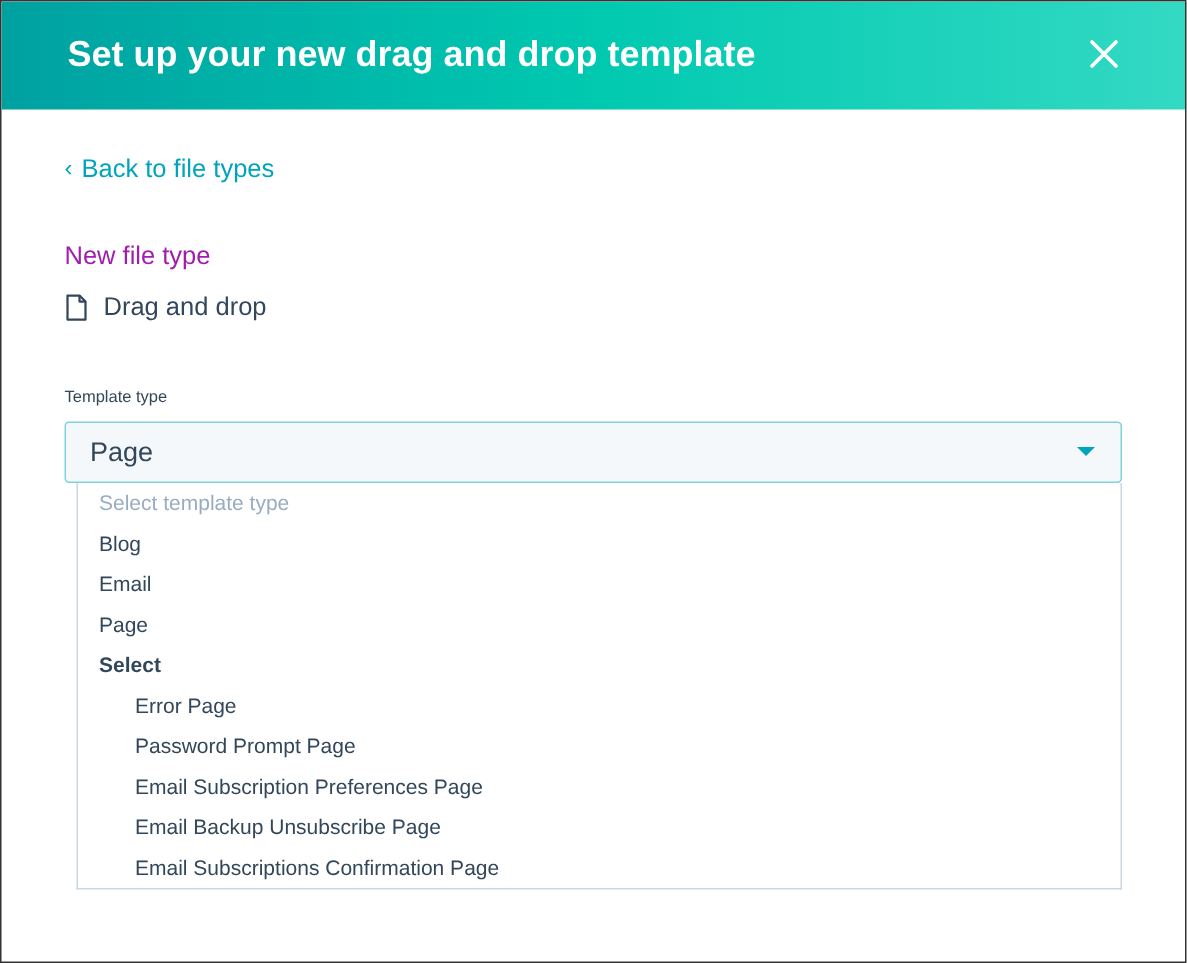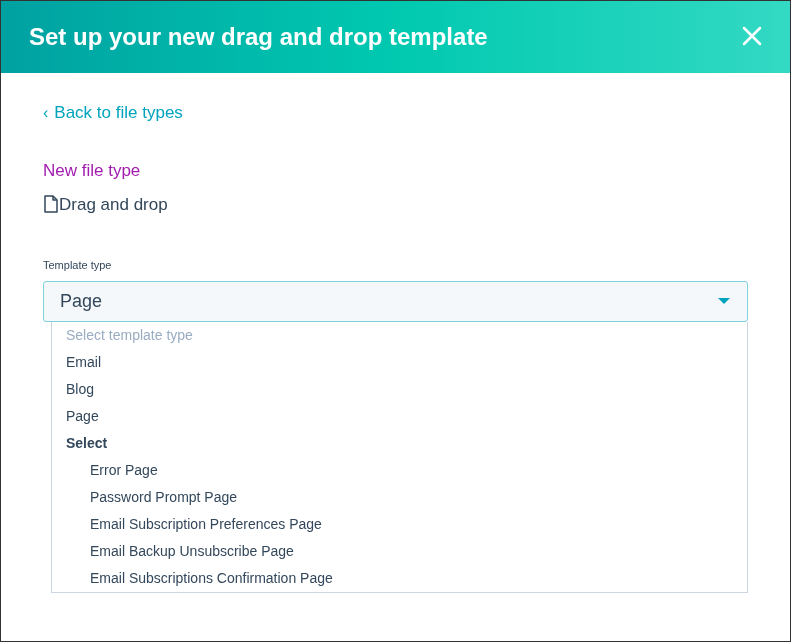--- a/index.html
+++ b/index.html
@@ -12,21 +12,21 @@
       font-family: -apple-system, BlinkMacSystemFont, "Segoe UI", Helvetica, Arial, sans-serif;
       width: 791px;
       height: 642px;
       background: #ffffff;
       border: 1px solid #333;
       overflow: hidden;
     }
     
     .header {
       background: linear-gradient(to right, #00a1a1, #00c9b0, #33d9c3);
-      padding: 22px 28px;
+      padding: 22px 44px;
       display: flex;
       justify-content: space-between;
       align-items: center;
       gap: 18px;
     }
     
     .header-title {
       color: #ffffff;
       font-size: 24px;
       font-weight: 600;
@@ -59,21 +59,22 @@
     }
     
     .file-type-label {
       color: #a21caf;
       font-size: 17px;
       margin-bottom: 14px;
     }
     
     .file-type-row {
       display: flex;
-      gap: 0;
+      align-items: center;
+      gap: 10px;
       margin-bottom: 44px;
     }
     
     .file-icon {
       width: 16px;
       height: 18px;
       display: inline-block;
     }
     
     .file-icon svg {
@@ -185,22 +186,22 @@
     <span class="select-value">Page</span>
     <span class="dropdown-caret">
       <svg viewBox="0 0 14 10" fill="#00a4bd">
         <path d="M1 2 L7 8 L13 2 Z"></path>
       </svg>
     </span>
   </div>
   
   <div class="dropdown-list" id="dropdown-list">
   <div class="dropdown-option placeholder">Select template type</div>
+      <div class="dropdown-option">Blog</div>
       <div class="dropdown-option">Email</div>
-      <div class="dropdown-option">Blog</div>
       <div class="dropdown-option">Page</div>
       <div class="dropdown-option bold">Select</div>
       <div class="dropdown-option sub">Error Page</div>
       <div class="dropdown-option sub">Password Prompt Page</div>
       <div class="dropdown-option sub">Email Subscription Preferences Page</div>
       <div class="dropdown-option sub">Email Backup Unsubscribe Page</div>
       <div class="dropdown-option sub">Email Subscriptions Confirmation Page</div>
     </div>
   
 </div>

